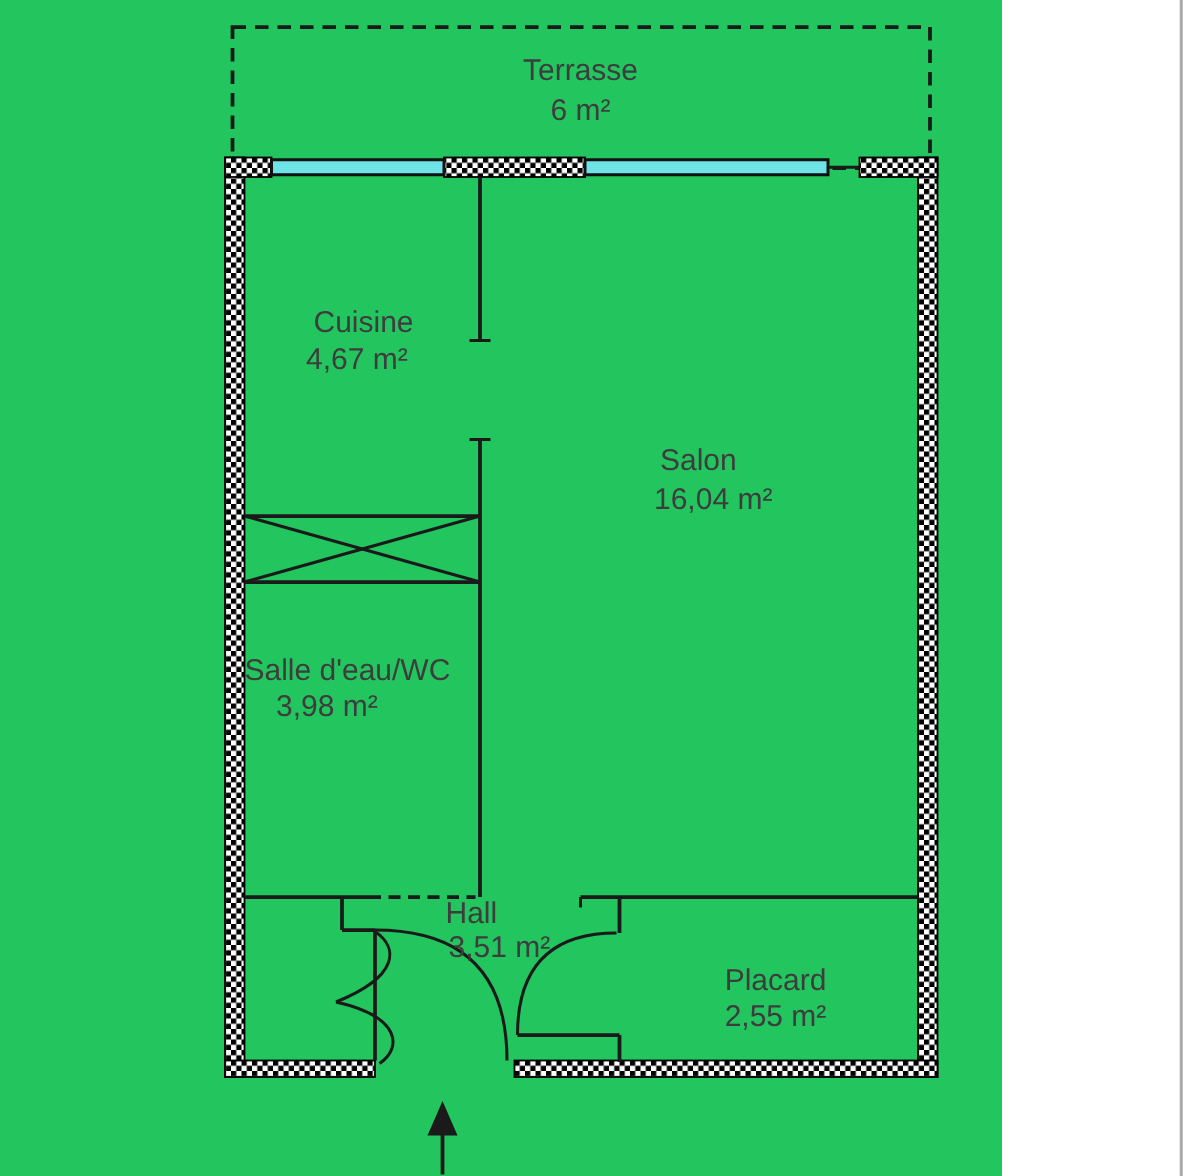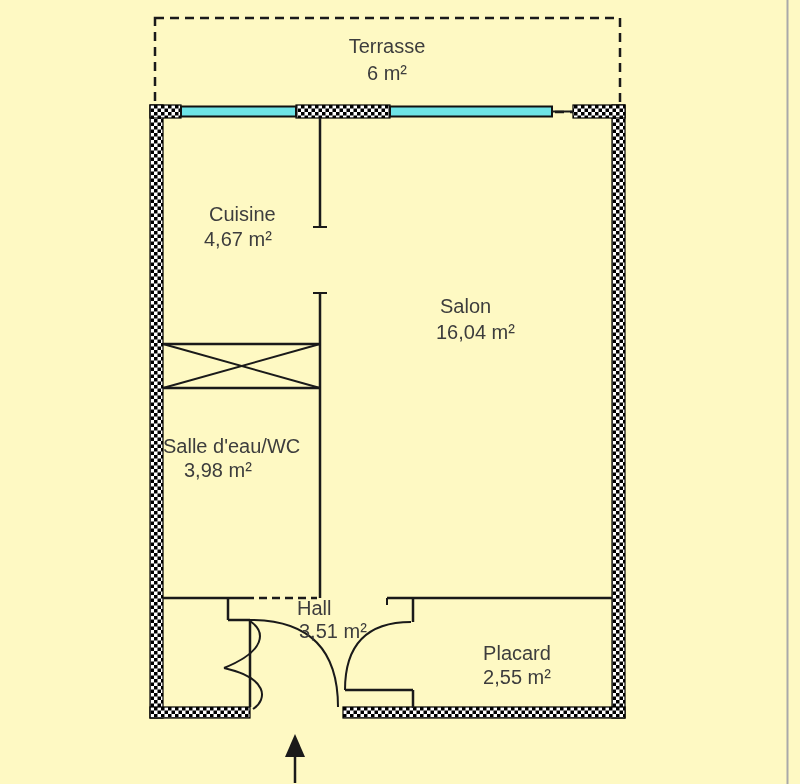--- a/index.html
+++ b/index.html
@@ -1,18 +1,18 @@
 <!DOCTYPE html>
 <html><head>
 <meta charset="utf-8">
 <style>
   html,body{margin:0;padding:0;background:#ffffff;}
   body{width:800px;height:784px;overflow:hidden;
        font-family:"Liberation Sans","DejaVu Sans",sans-serif;}
-  .stage{position:relative;width:800px;height:784px;background:#fef9c3;}
+  .stage{position:relative;width:668px;height:784px;background:#22c55e;}
   svg{position:absolute;left:0;top:0;}
   .plan-line{stroke:#1a1a1a;fill:none;}
   .room-name{font-size:20px;}
   .room-area{font-size:20px;}
   text{fill:#3d3d3d;}
 </style>
 </head>
 <body>
 
 <div class="stage">

